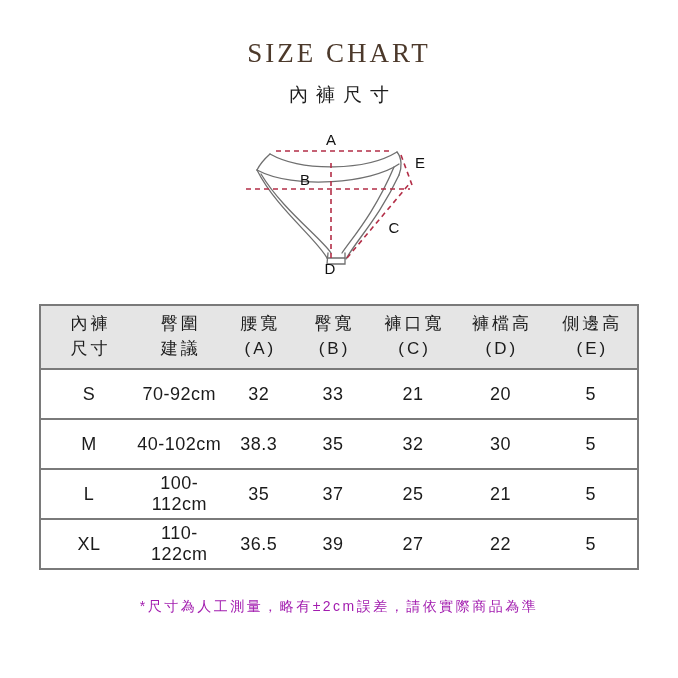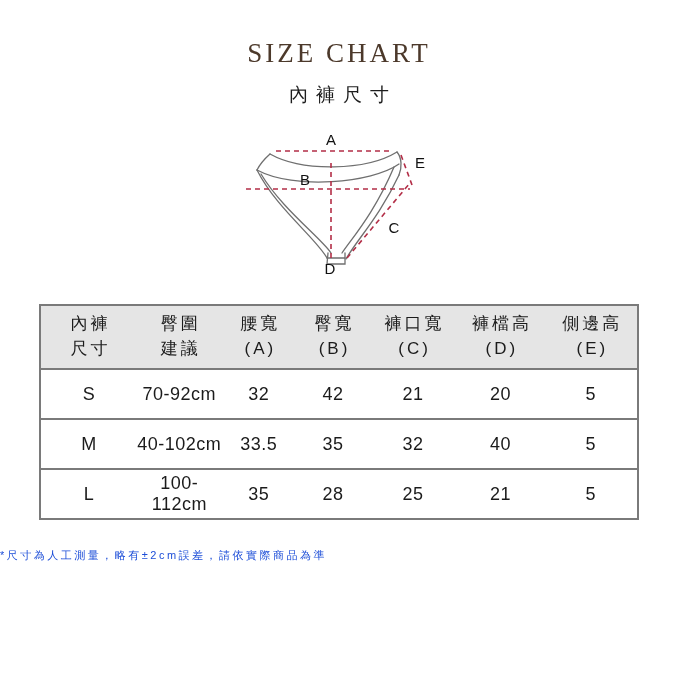--- a/index.html
+++ b/index.html
@@ -75,23 +75,24 @@
   .col-1 { width: 16.2%; }
   .col-2 { width: 14.2%; }
   .col-3 { width: 12.4%; }
   .col-4 { width: 12.4%; }
   .col-5 { width: 14.4%; }
   .col-6 { width: 14.8%; }
   .col-7 { width: 15.6%; }
   .footnote {
     margin: 0;
     margin-top: 28px;
-    font-size: 11px;
+    text-align: center;
+    font-size: 14px;
     letter-spacing: 2.5px;
-    color: #1d4ed8;
+    color: #a21caf;
   }
   .diagram-svg text {
     font-family: "Liberation Sans", "DejaVu Sans", sans-serif;
     font-size: 15px;
     fill: #111111;
   }
 </style>
 </head>
 <body>
 
@@ -181,41 +182,50 @@
           <div class="h-line">側邊高</div>
           <div class="h-line">(E)</div>
         </th>
       </tr>
     </thead>
     <tbody>
         <tr>
           <td>S</td>
           <td>70-92cm</td>
           <td>32</td>
-          <td>42</td>
+          <td>33</td>
           <td>21</td>
           <td>20</td>
           <td>5</td>
         </tr>
         <tr>
           <td>M</td>
           <td>40-102cm</td>
-          <td>33.5</td>
+          <td>38.3</td>
           <td>35</td>
           <td>32</td>
-          <td>40</td>
+          <td>30</td>
           <td>5</td>
         </tr>
         <tr>
           <td>L</td>
           <td>100-112cm</td>
           <td>35</td>
-          <td>28</td>
+          <td>37</td>
           <td>25</td>
           <td>21</td>
           <td>5</td>
         </tr>
+        <tr>
+          <td>XL</td>
+          <td>110-122cm</td>
+          <td>36.5</td>
+          <td>39</td>
+          <td>27</td>
+          <td>22</td>
+          <td>5</td>
+        </tr>
       </tbody>
   </table>
 
   <p class="footnote">*尺寸為人工測量，略有±2cm誤差，請依實際商品為準</p>
 
 </div>
 
 </body></html>

